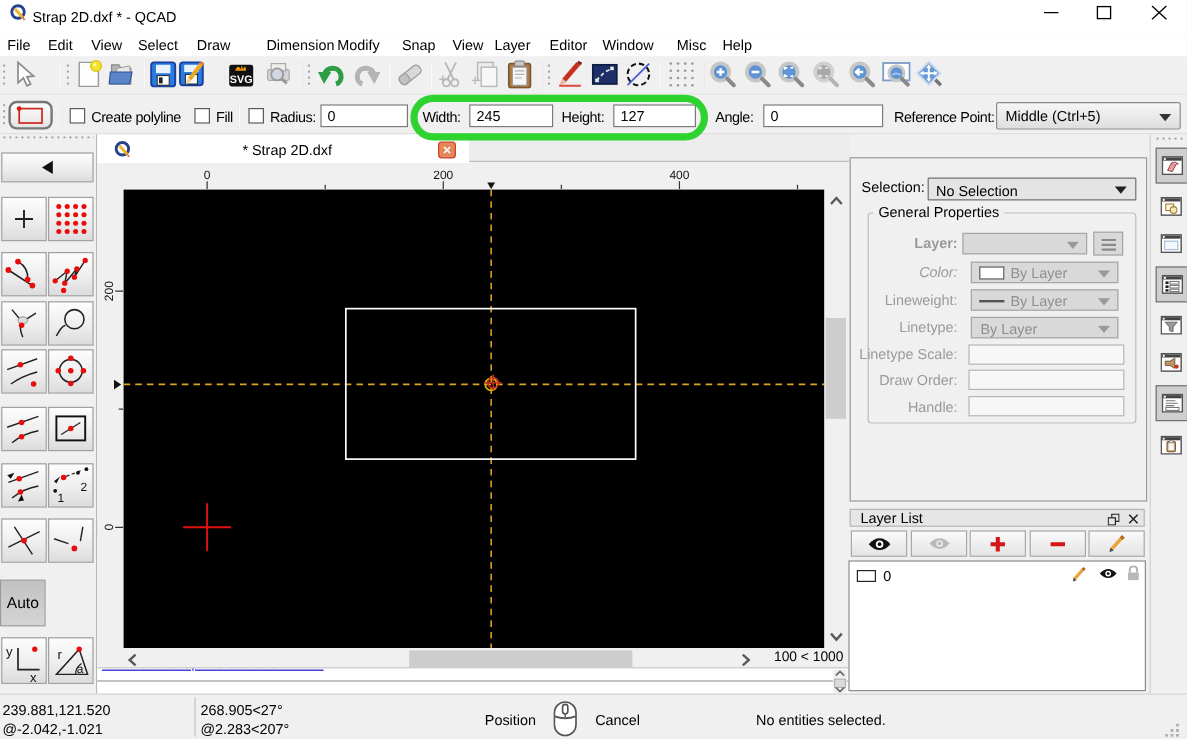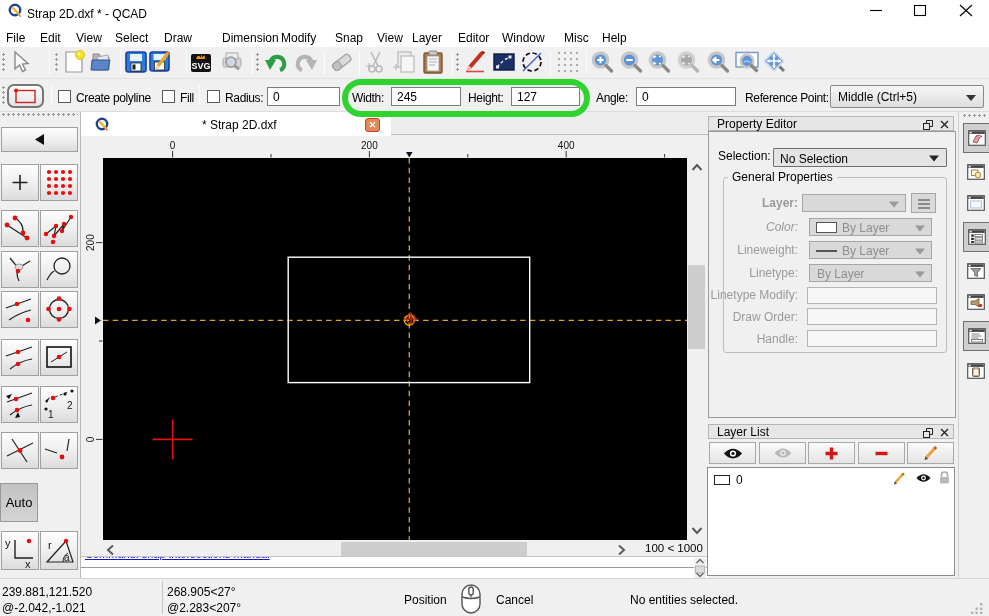--- a/index.html
+++ b/index.html
@@ -489,29 +489,20 @@
   <div class="abs" style="left:0;top:10px;width:627px;height:1px;background:#9a9a9a;"></div>
   <div class="abs" style="left:613px;top:1px;width:12px;height:20px;background:#f0f0f0;">
     <svg width="12" height="20" viewBox="0 0 12 20">
         <path d="M2.5,5 L6,1.5 L9.5,5" fill="none" stroke="#666" stroke-width="1.4"></path>
         <rect x="1.5" y="8" width="9" height="7" fill="#dcdcdc" stroke="#aaa" stroke-width="0.8"></rect>
         <path d="M2.5,18.5 L6,15 L9.5,18.5" transform="rotate(180 6 16.7)" fill="none" stroke="#666" stroke-width="1.4"></path>
       </svg>
   </div>
 </div>
 <div class="abs" id="dock">
-  <div class="docktitle" style="left:0;top:4px;">Property Editor
-    <svg class="abs" style="left:214px;top:3px" width="10" height="10" viewBox="0 0 10 10">
-        <rect x="0.5" y="3.5" width="6" height="6" fill="#e6e6e6" stroke="#222"></rect>
-        <path d="M3.5,3 L3.5,0.5 L9.5,0.5 L9.5,6.5 L7,6.5" fill="none" stroke="#222"></path>
-      </svg>
-    <svg class="abs" style="left:231px;top:3px" width="9" height="9" viewBox="0 0 9 9">
-        <path d="M1,1 L8,8 M8,1 L1,8" stroke="#222" stroke-width="1.3"></path>
-      </svg>
-  </div>
   <div class="abs" style="left:0;top:19px;width:248px;height:287px;border:1px solid #9a9a9a;background:#f0f0f0;">
     <span class="abs" style="left:9px;top:17px;">Selection:</span>
     <div class="abs" style="left:64px;top:16px;width:174px;height:19px;background:#e4e4e4;border:1px solid #707070;border-radius:1px;padding:3px 0 0 6px;">No Selection
       <svg class="abs" style="right:7px;top:6px" width="10" height="7" viewBox="0 0 10 7">
           <polygon points="0,0.5 10,0.5 5,6.5" fill="#222"></polygon>
         </svg>
     </div>
     <div class="abs" style="left:14px;top:45px;width:224px;height:176px;border:1px solid #bdbdbd;border-radius:3px;"></div>
     <span class="abs" style="left:19px;top:38px;background:#f0f0f0;padding:0 4px;">General Properties</span>
     <span class="glabel" style="left:0px;top:64px;width:89px;font-weight:bold;">Layer:</span>
@@ -538,21 +529,21 @@
       <svg class="abs" style="right:6px;top:6px" width="10" height="7" viewBox="0 0 10 7">
           <polygon points="0,0.5 10,0.5 5,6.5" fill="#999"></polygon>
         </svg>
     </div>
     <span class="glabel" style="left:0px;top:134px;width:89px;">Linetype:</span>
     <div class="combo-dis" style="left:100px;top:132px;width:123px;height:18px;font-size:12px;color:#8f8f8f;padding:2px 0 0 7px;">By Layer
       <svg class="abs" style="right:6px;top:6px" width="10" height="7" viewBox="0 0 10 7">
           <polygon points="0,0.5 10,0.5 5,6.5" fill="#999"></polygon>
         </svg>
     </div>
-    <span class="glabel" style="left:0px;top:156px;width:89px;">Linetype Modify:</span>
+    <span class="glabel" style="left:0px;top:156px;width:89px;">Linetype Scale:</span>
     <div class="ginput" style="left:98px;top:155px;width:130px;height:17px;"></div>
     <span class="glabel" style="left:0px;top:178px;width:89px;">Draw Order:</span>
     <div class="ginput" style="left:98px;top:176px;width:130px;height:17px;"></div>
     <span class="glabel" style="left:0px;top:200px;width:89px;">Handle:</span>
     <div class="ginput" style="left:98px;top:198px;width:130px;height:17px;"></div>
   </div>
   <div class="docktitle" style="left:0;top:312px;">Layer List
     <svg class="abs" style="left:214px;top:3px" width="10" height="10" viewBox="0 0 10 10">
         <rect x="0.5" y="3.5" width="6" height="6" fill="#e6e6e6" stroke="#222"></rect>
         <path d="M3.5,3 L3.5,0.5 L9.5,0.5 L9.5,6.5 L7,6.5" fill="none" stroke="#222"></path>

